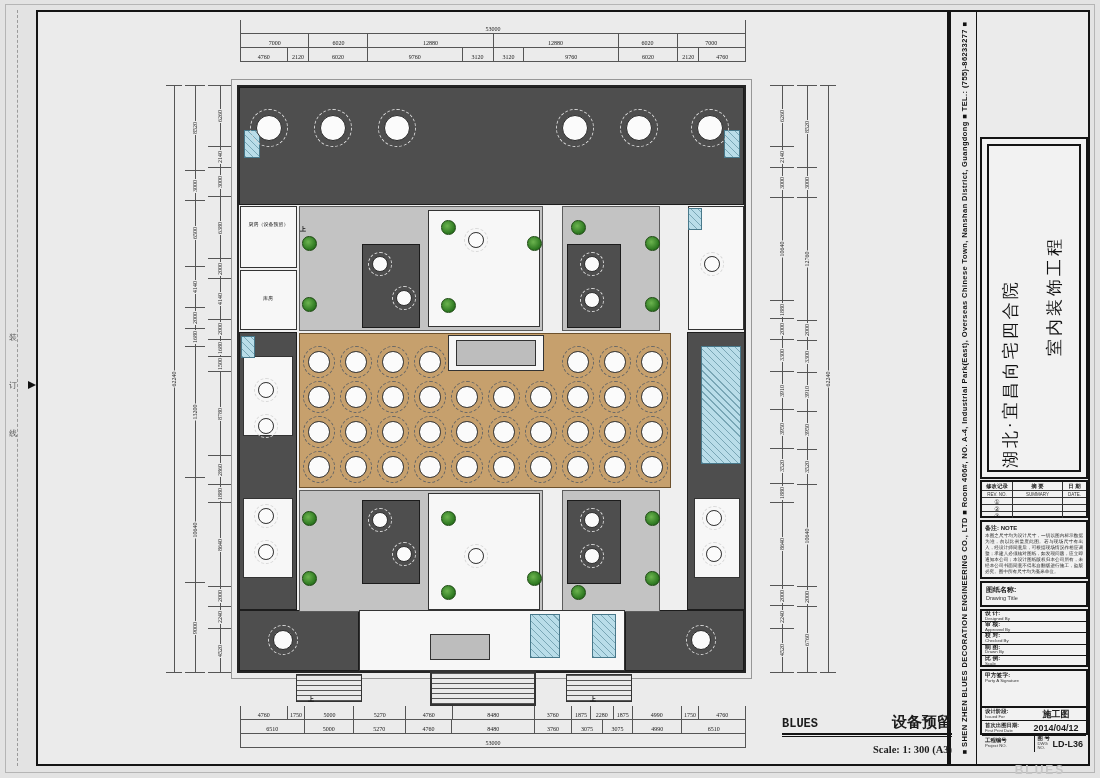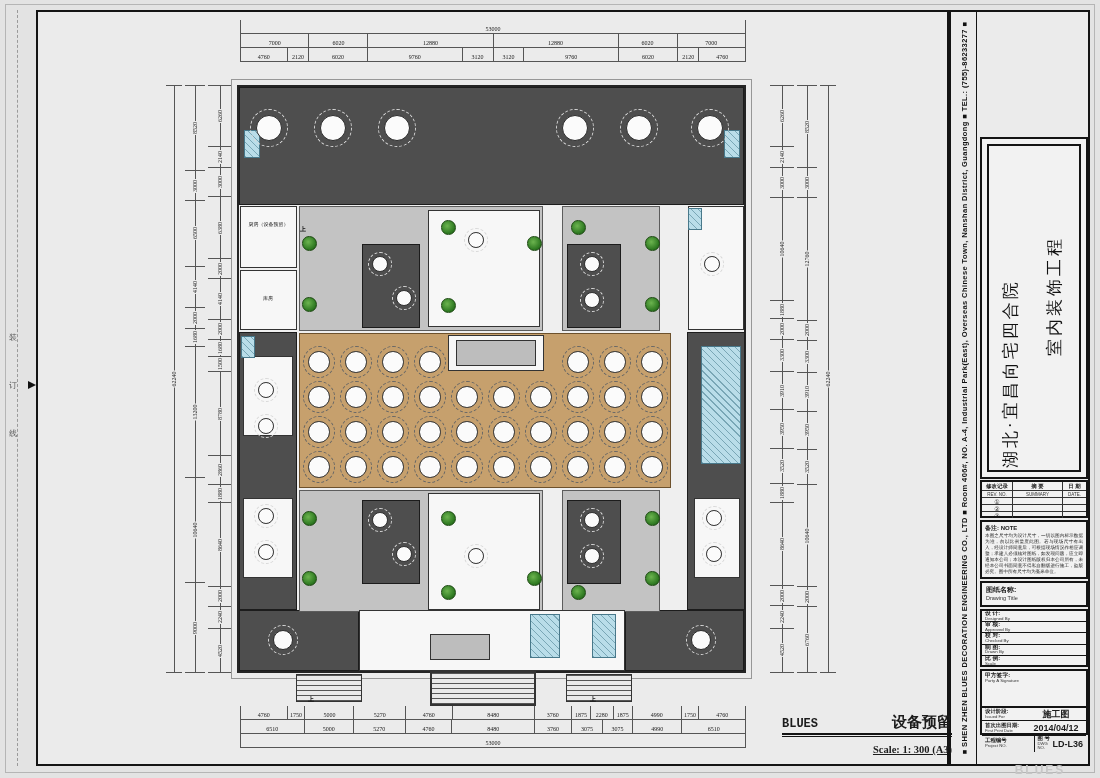--- a/index.html
+++ b/index.html
@@ -78,21 +78,21 @@
   .iss-val.date { font-size:9px; }
   .iss-half { flex:1; padding:1px 3px; }
   .iss-half.right { border-left:1px solid #141414; display:flex; align-items:center; gap:2px; }
   .dwg-no { font-size:9px; font-weight:bold; white-space:nowrap; }
 
   .watermark-br { left:986px; top:763px; width:108px; font-size:12px; font-weight:900; letter-spacing:2px; color:#c6c6c6; text-align:center; }
 
   
   .footer-plan { left:782px; top:713px; width:170px; }
   .fp-row { display:flex; justify-content:space-between; align-items:baseline; border-bottom:2px solid #141414; padding-bottom:1px; }
-  .fp-row2 { border-top:1px solid #141414; margin-top:1px; padding-top:2px; text-align:right;text-decoration:underline; }
+  .fp-row2 { border-top:1px solid #141414; margin-top:1px; padding-top:2px; text-align:right; }
   .fp-en { font-size:12px; font-weight:bold; font-family:"Liberation Mono",monospace; }
   .fp-cn { font-size:15px; font-weight:bold; }
   .fp-scale { font-size:10.5px; font-weight:bold; font-family:"Liberation Serif",serif; }
 
   
   .dimrow { display:flex; position:relative; height:14px; }
   .hseg { position:relative; border-bottom:1px solid #555; border-left:1px solid #555; }
   .hseg:last-child { border-right:1px solid #555; }
   .hseg > span { position:absolute; bottom:1px; left:50%; transform:translateX(-50%);
     font-size:6px; font-family:"Liberation Serif",serif; white-space:nowrap; color:#222; }

